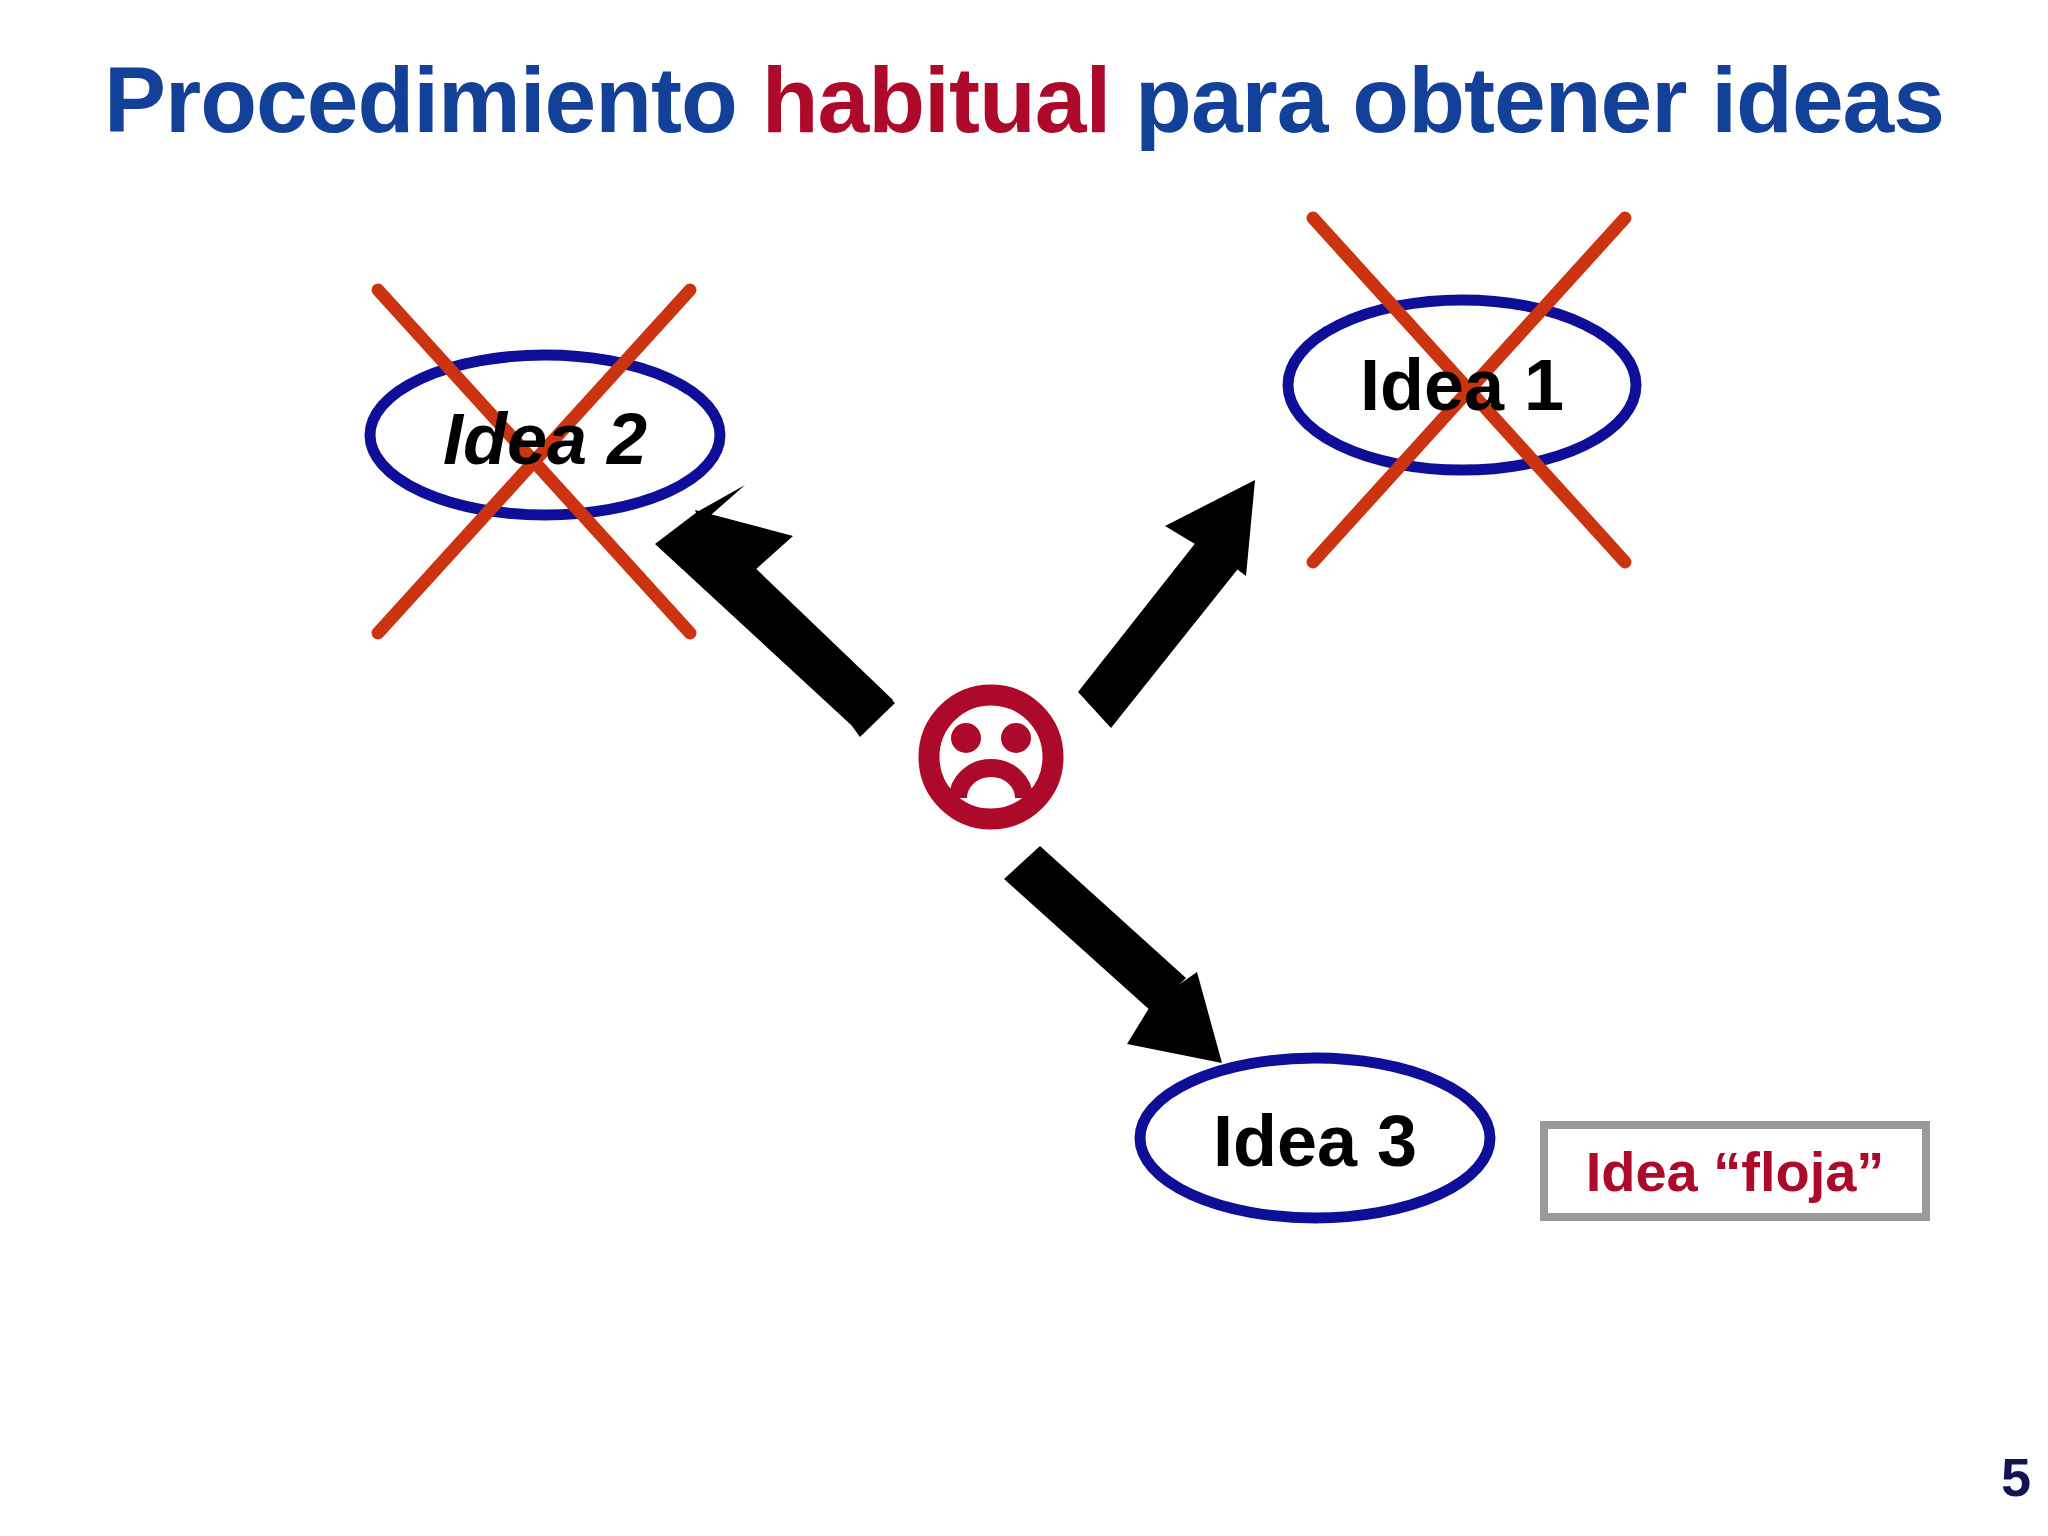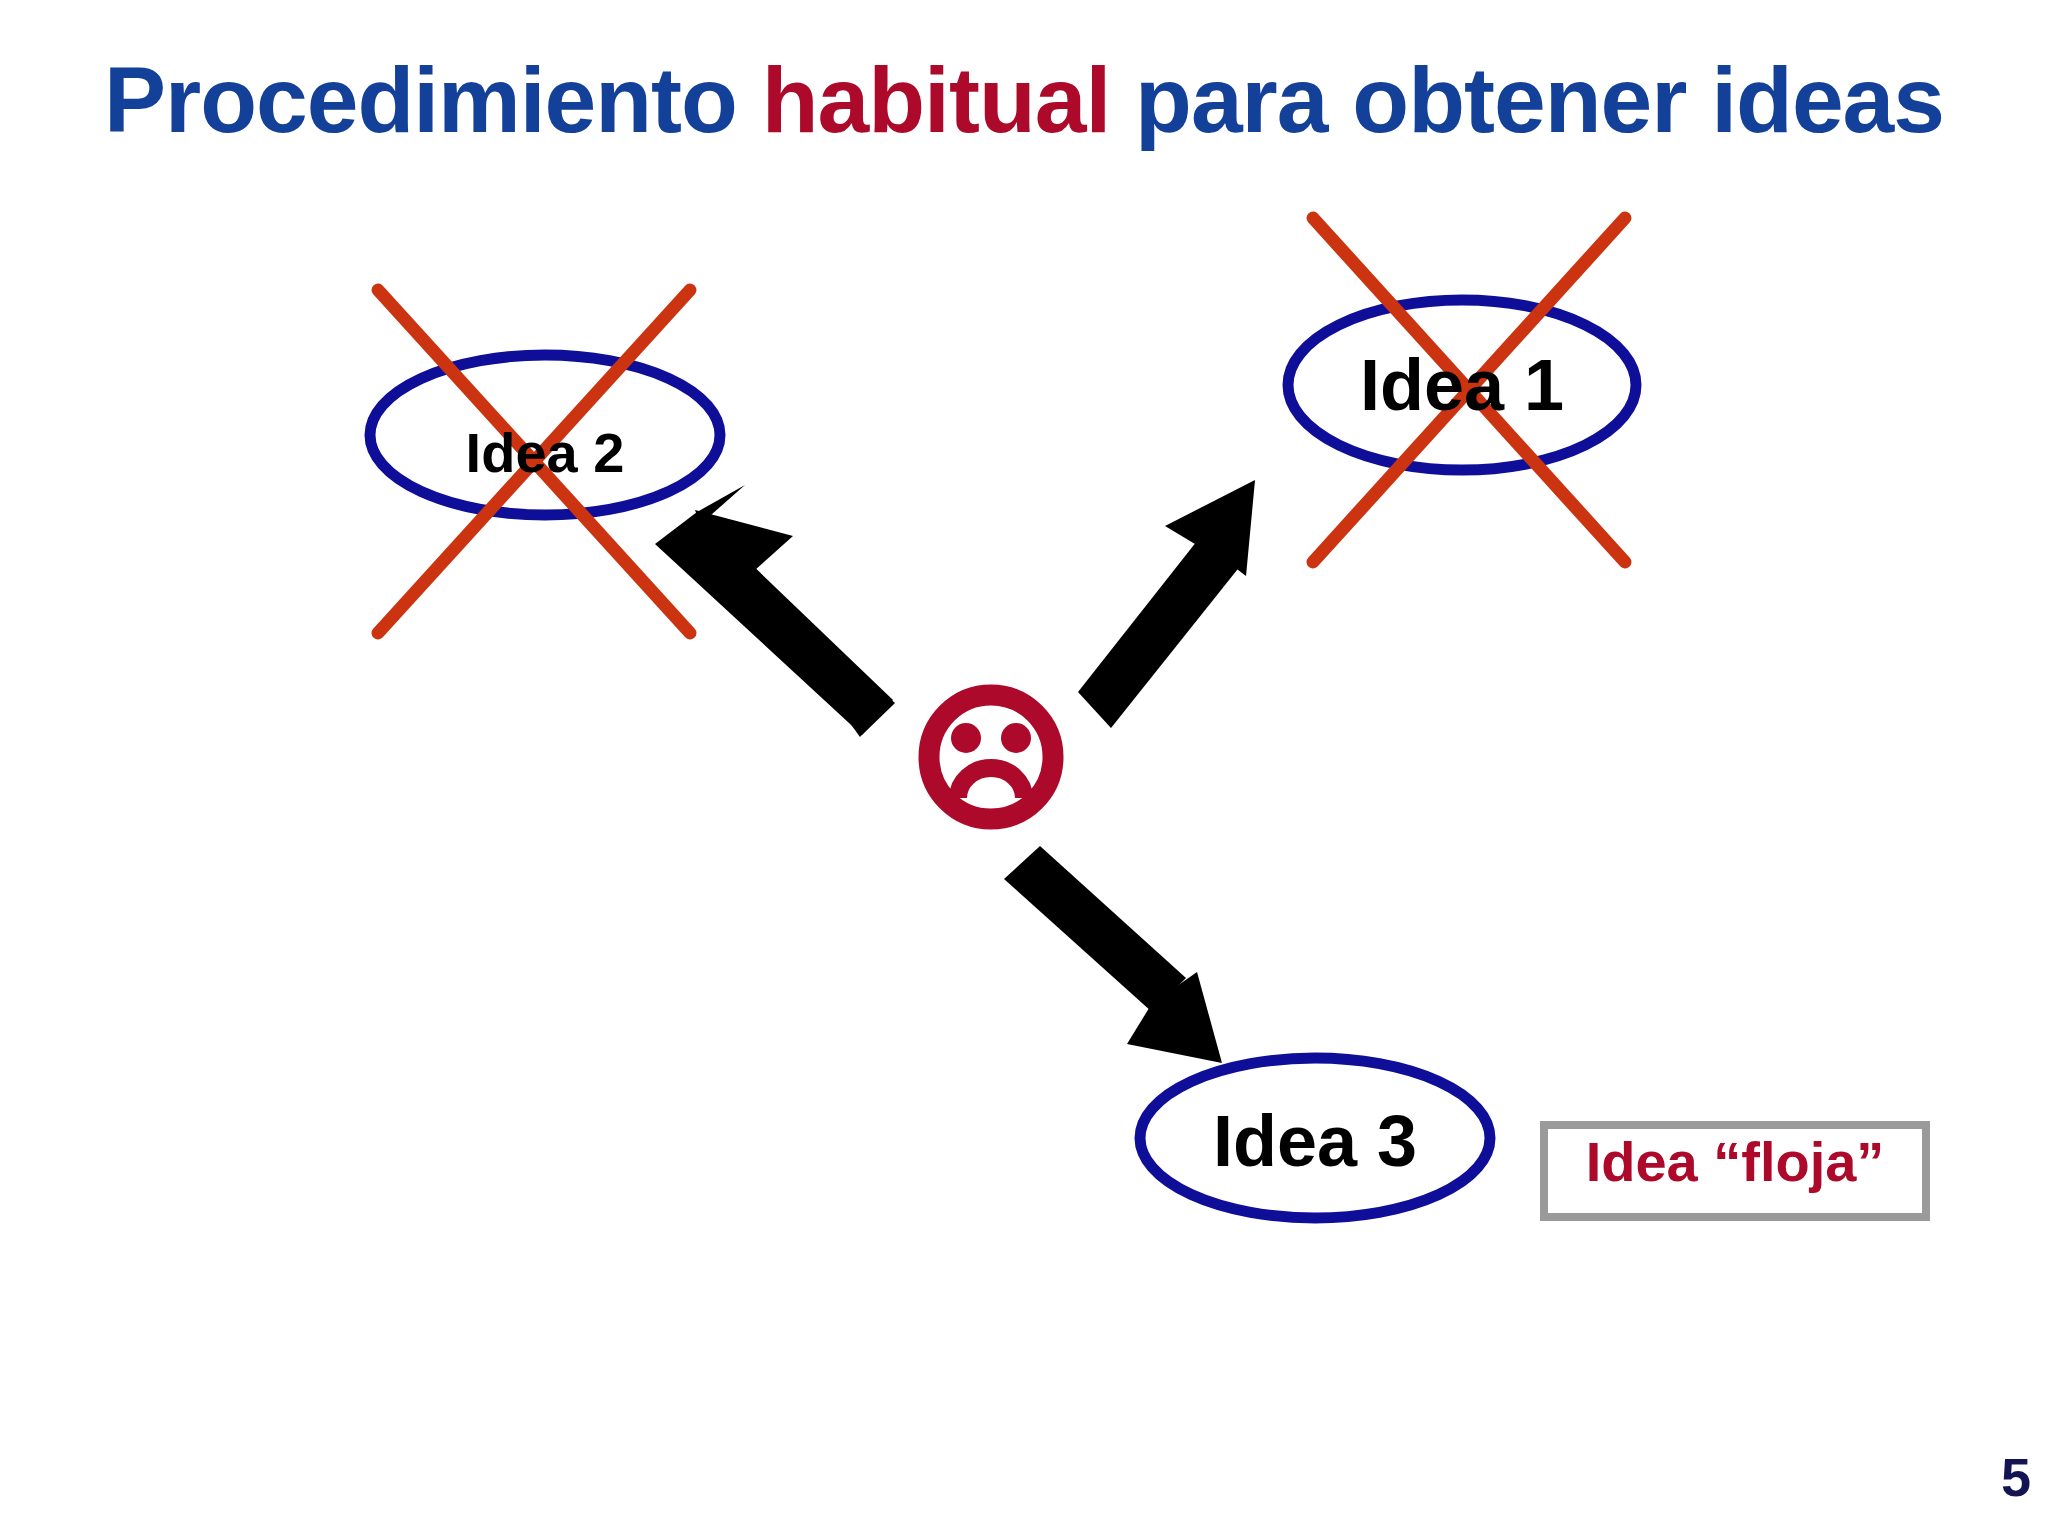--- a/index.html
+++ b/index.html
@@ -48,22 +48,23 @@
   .node-label {
     position: absolute;
     font-family: "Liberation Sans", sans-serif;
     font-weight: bold;
     color: #000000;
     white-space: nowrap;
     text-align: center;
     pointer-events: none;
   }
   #label-idea2 {
-    left: 370px;  top: 420px;  width: 350px;
-    font-size: 56px;
+    left: 370px;  top: 398px;  width: 350px;
+    font-size: 72px;
+    font-style: italic;
   }
   #label-idea1 {
     left: 1288px; top: 344px;  width: 348px;
     font-size: 72px;
   }
   #label-idea3 {
     left: 1140px; top: 1100px; width: 350px;
     font-size: 72px;
   }
 
@@ -71,21 +72,21 @@
   #floja-box {
     position: absolute;
     left: 1540px;
     top: 1121px;
     width: 390px;
     height: 100px;
     box-sizing: border-box;
     border: 8px solid #9a9a9a;
     background: #ffffff;
     display: flex;
-    align-items: flex-start;
+    align-items: center;
     justify-content: center;
   }
   #floja-text {
     font-family: "Liberation Sans", sans-serif;
     font-weight: bold;
     font-size: 56px;
     color: #AD0A2B;
     white-space: nowrap;
     letter-spacing: 0px;
   }

